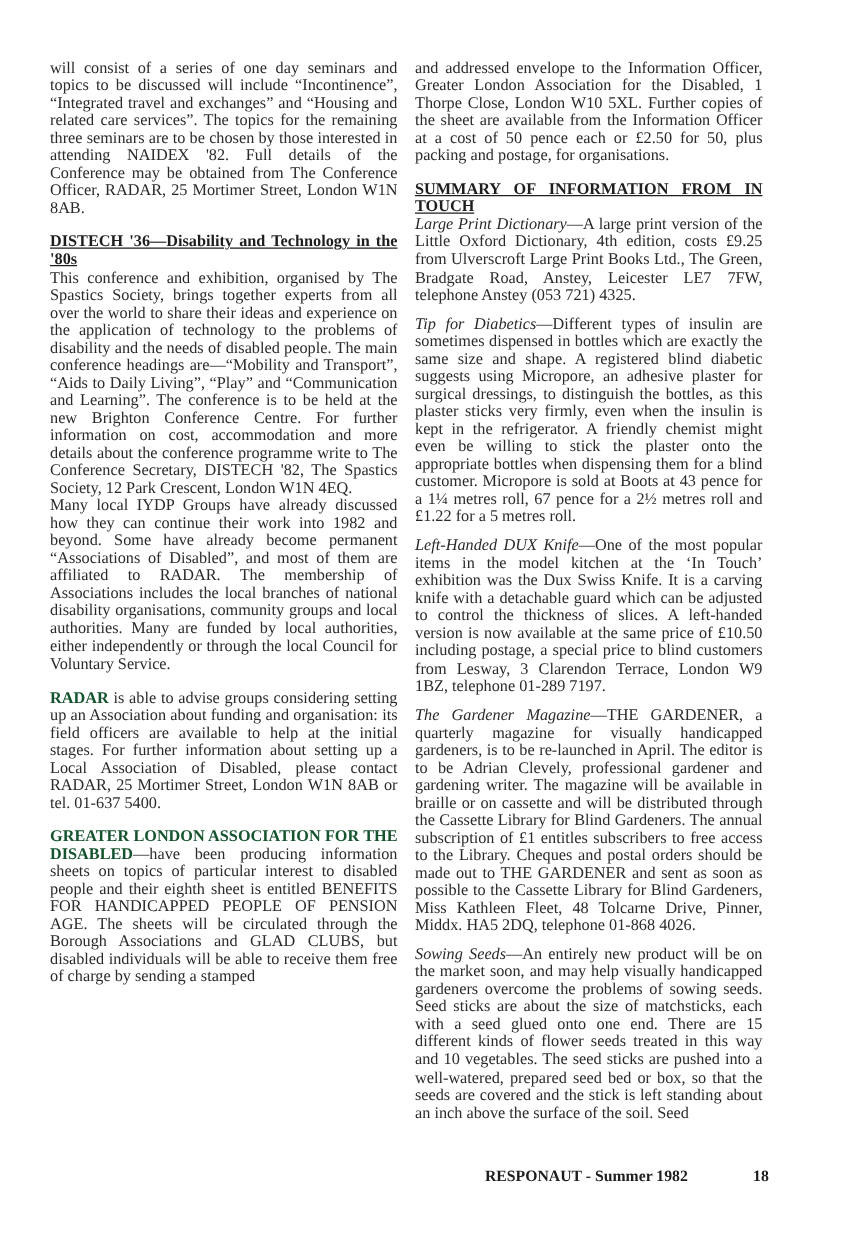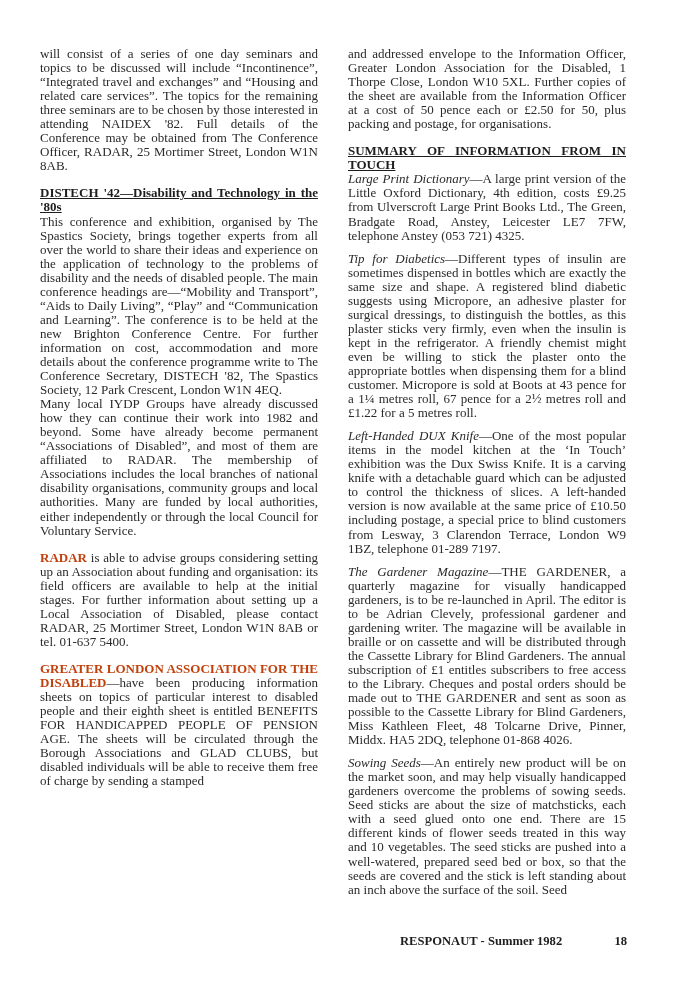--- a/index.html
+++ b/index.html
@@ -1,37 +1,37 @@
 <!DOCTYPE html>
 <html><head>
 <meta charset="utf-8">
 <style>
   html, body { margin: 0; padding: 0; background: #ffffff; }
   body { width: 690px; height: 995px; position: relative; overflow: hidden;
     font-family: "Liberation Serif", "DejaVu Serif", serif; color: #2a2a2a; }
   .col { position: absolute; top: 47px; font-size: 13px; line-height: 14.05px; text-align: justify; }
   .col-left { left: 40px; width: 278px; }
-  .col-right { left: 348px; width: 278px; }
+  .col-right { left: 332px; width: 278px; }
   p { margin: 0; }
   .gap { margin-top: 13px; }
   .gap-s { margin-top: 9px; }
   .head { font-weight: bold; color: #1e1e1e; text-decoration: underline; }
   .indent { text-indent: 14px; }
   i { font-style: italic; }
-  b { font-weight: bold; color: #c2410c; }
-  .footer { position: absolute; top: 934px; left: 400px; width: 227px; font-weight: bold;
+  b { font-weight: bold; color: #14532d; }
+  .footer { position: absolute; top: 934px; left: 388px; width: 227px; font-weight: bold;
     font-size: 12.6px; display: flex; justify-content: space-between; color: #1e1e1e; }
 </style>
 </head>
 <body>
 
 <div class="col col-left">
   <p>will consist of a series of one day seminars and topics to be discussed will include “Incontinence”, “Integrated travel and exchanges” and “Housing and related care services”. The topics for the remaining three seminars are to be chosen by those interested in attending NAIDEX '82. Full details of the Conference may be obtained from The Conference Officer, RADAR, 25 Mortimer Street, London W1N 8AB.</p>
 
-  <p class="gap head">DISTECH '42—Disability and Technology in the '80s</p>
+  <p class="gap head">DISTECH '36—Disability and Technology in the '80s</p>
   <p>This conference and exhibition, organised by The Spastics Society, brings together experts from all over the world to share their ideas and experience on the application of technology to the problems of disability and the needs of disabled people. The main conference headings are—“Mobility and Transport”, “Aids to Daily Living”, “Play” and “Communication and Learning”. The conference is to be held at the new Brighton Conference Centre. For further information on cost, accommodation and more details about the conference programme write to The Conference Secretary, DISTECH '82, The Spastics Society, 12 Park Crescent, London W1N 4EQ.</p>
 
   <p>Many local IYDP Groups have already discussed how they can continue their work into 1982 and beyond. Some have already become permanent “Associations of Disabled”, and most of them are affiliated to RADAR. The membership of Associations includes the local branches of national disability organisations, community groups and local authorities. Many are funded by local authorities, either independently or through the local Council for Voluntary Service.</p>
 
   <p class="gap"><b>RADAR</b><span> is able to advise groups considering setting up an Association about funding and organisation: its field officers are available to help at the initial stages. For further information about setting up a Local Association of Disabled, please contact RADAR, 25 Mortimer Street, London W1N 8AB or tel. 01-637 5400.</span></p>
 
   <p class="gap"><b>GREATER LONDON ASSOCIATION FOR THE DISABLED</b><span>—have been producing information sheets on topics of particular interest to disabled people and their eighth sheet is entitled BENEFITS FOR HANDICAPPED PEOPLE OF PENSION AGE. The sheets will be circulated through the Borough Associations and GLAD CLUBS, but disabled individuals will be able to receive them free of charge by sending a stamped</span></p>
 </div>
 
 <div class="col col-right">

